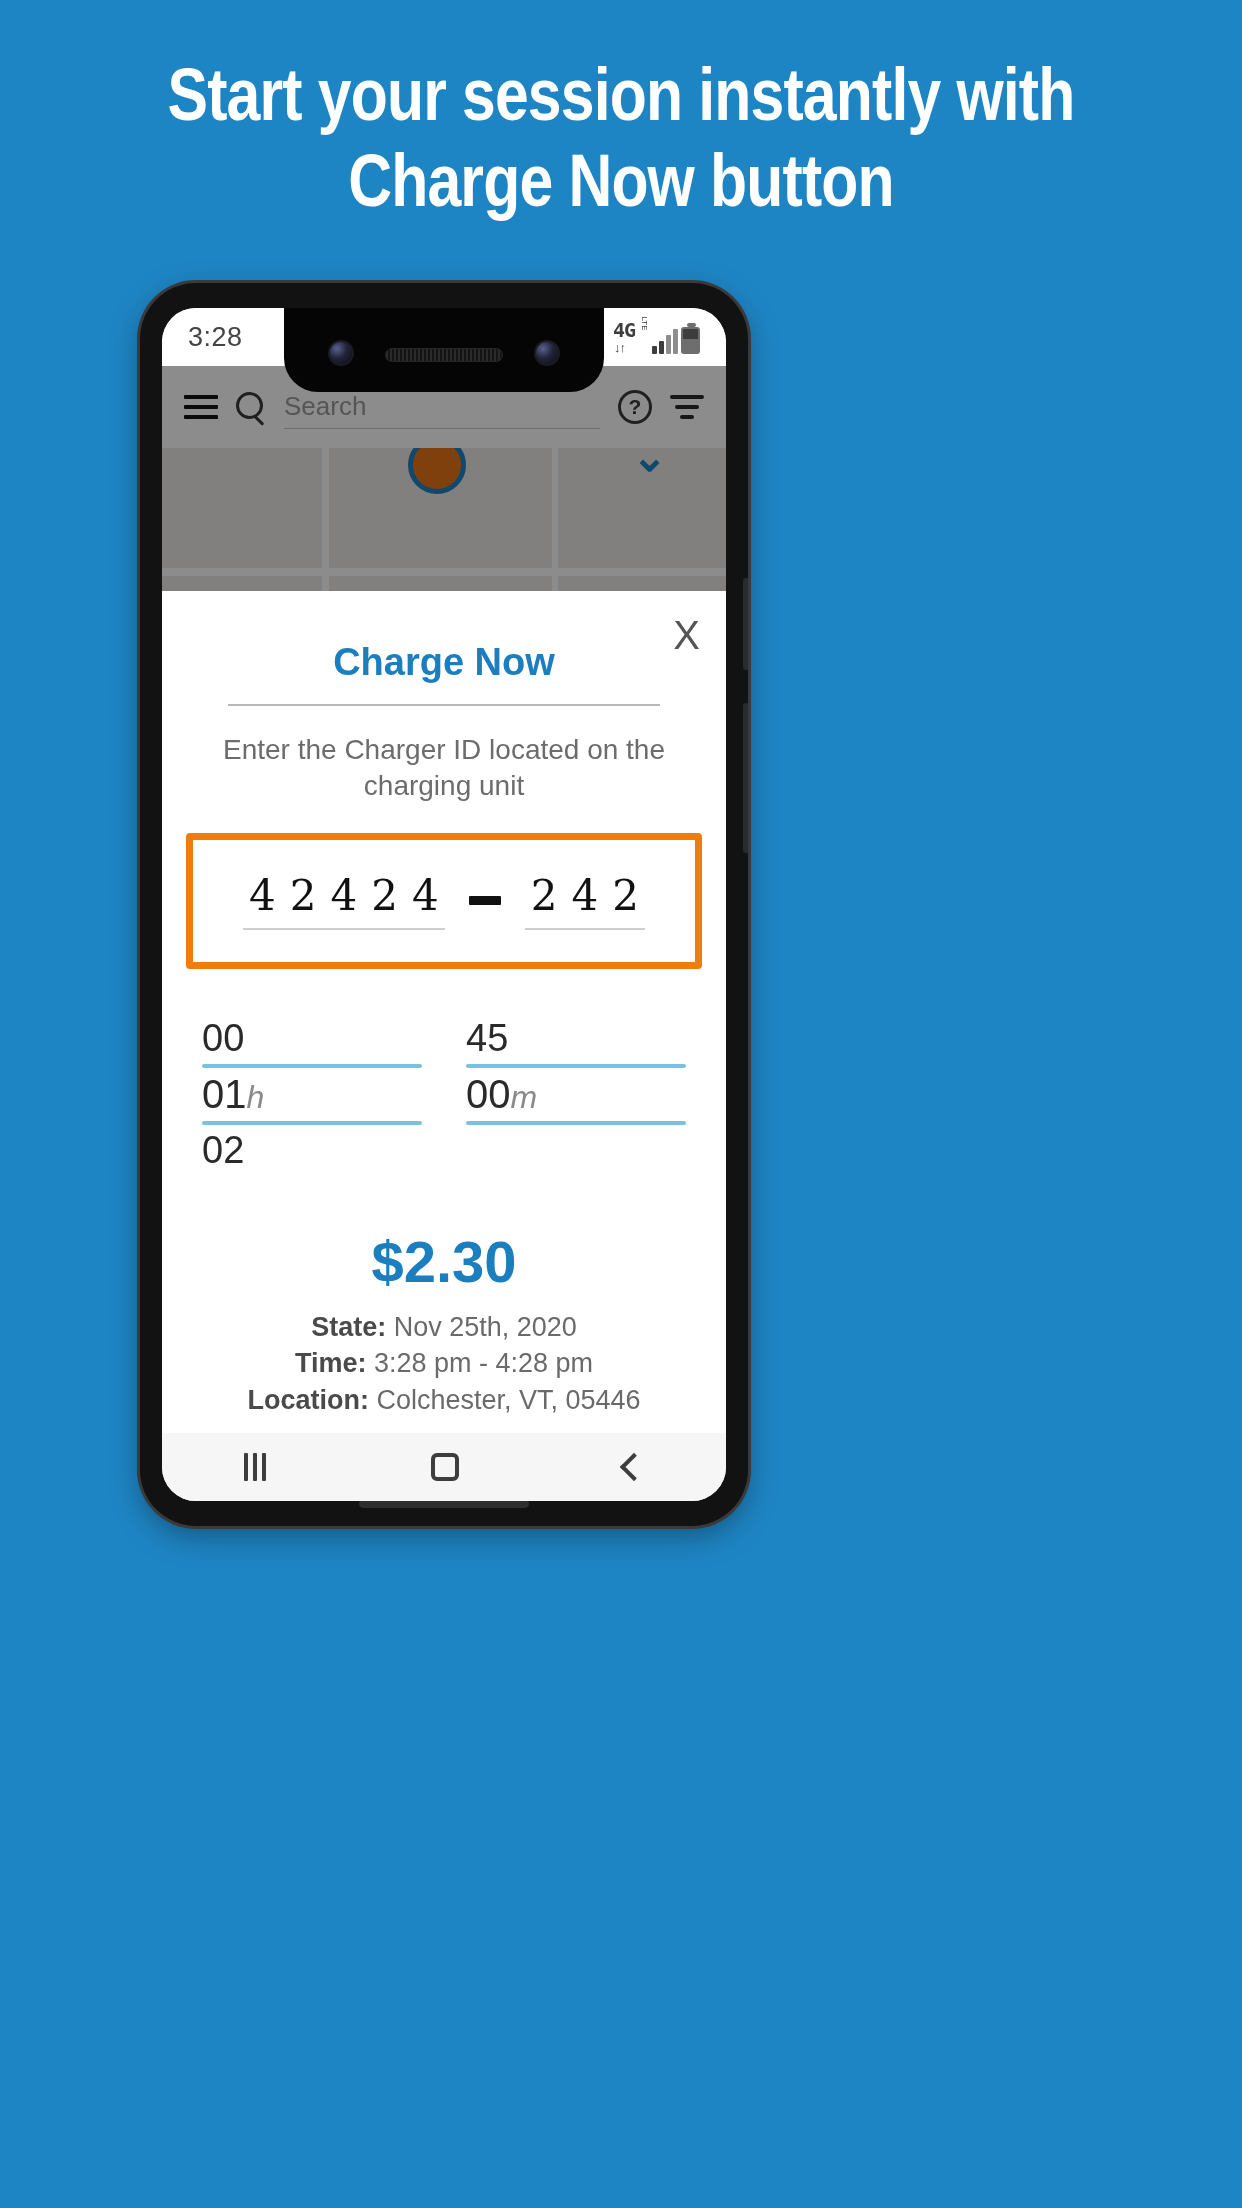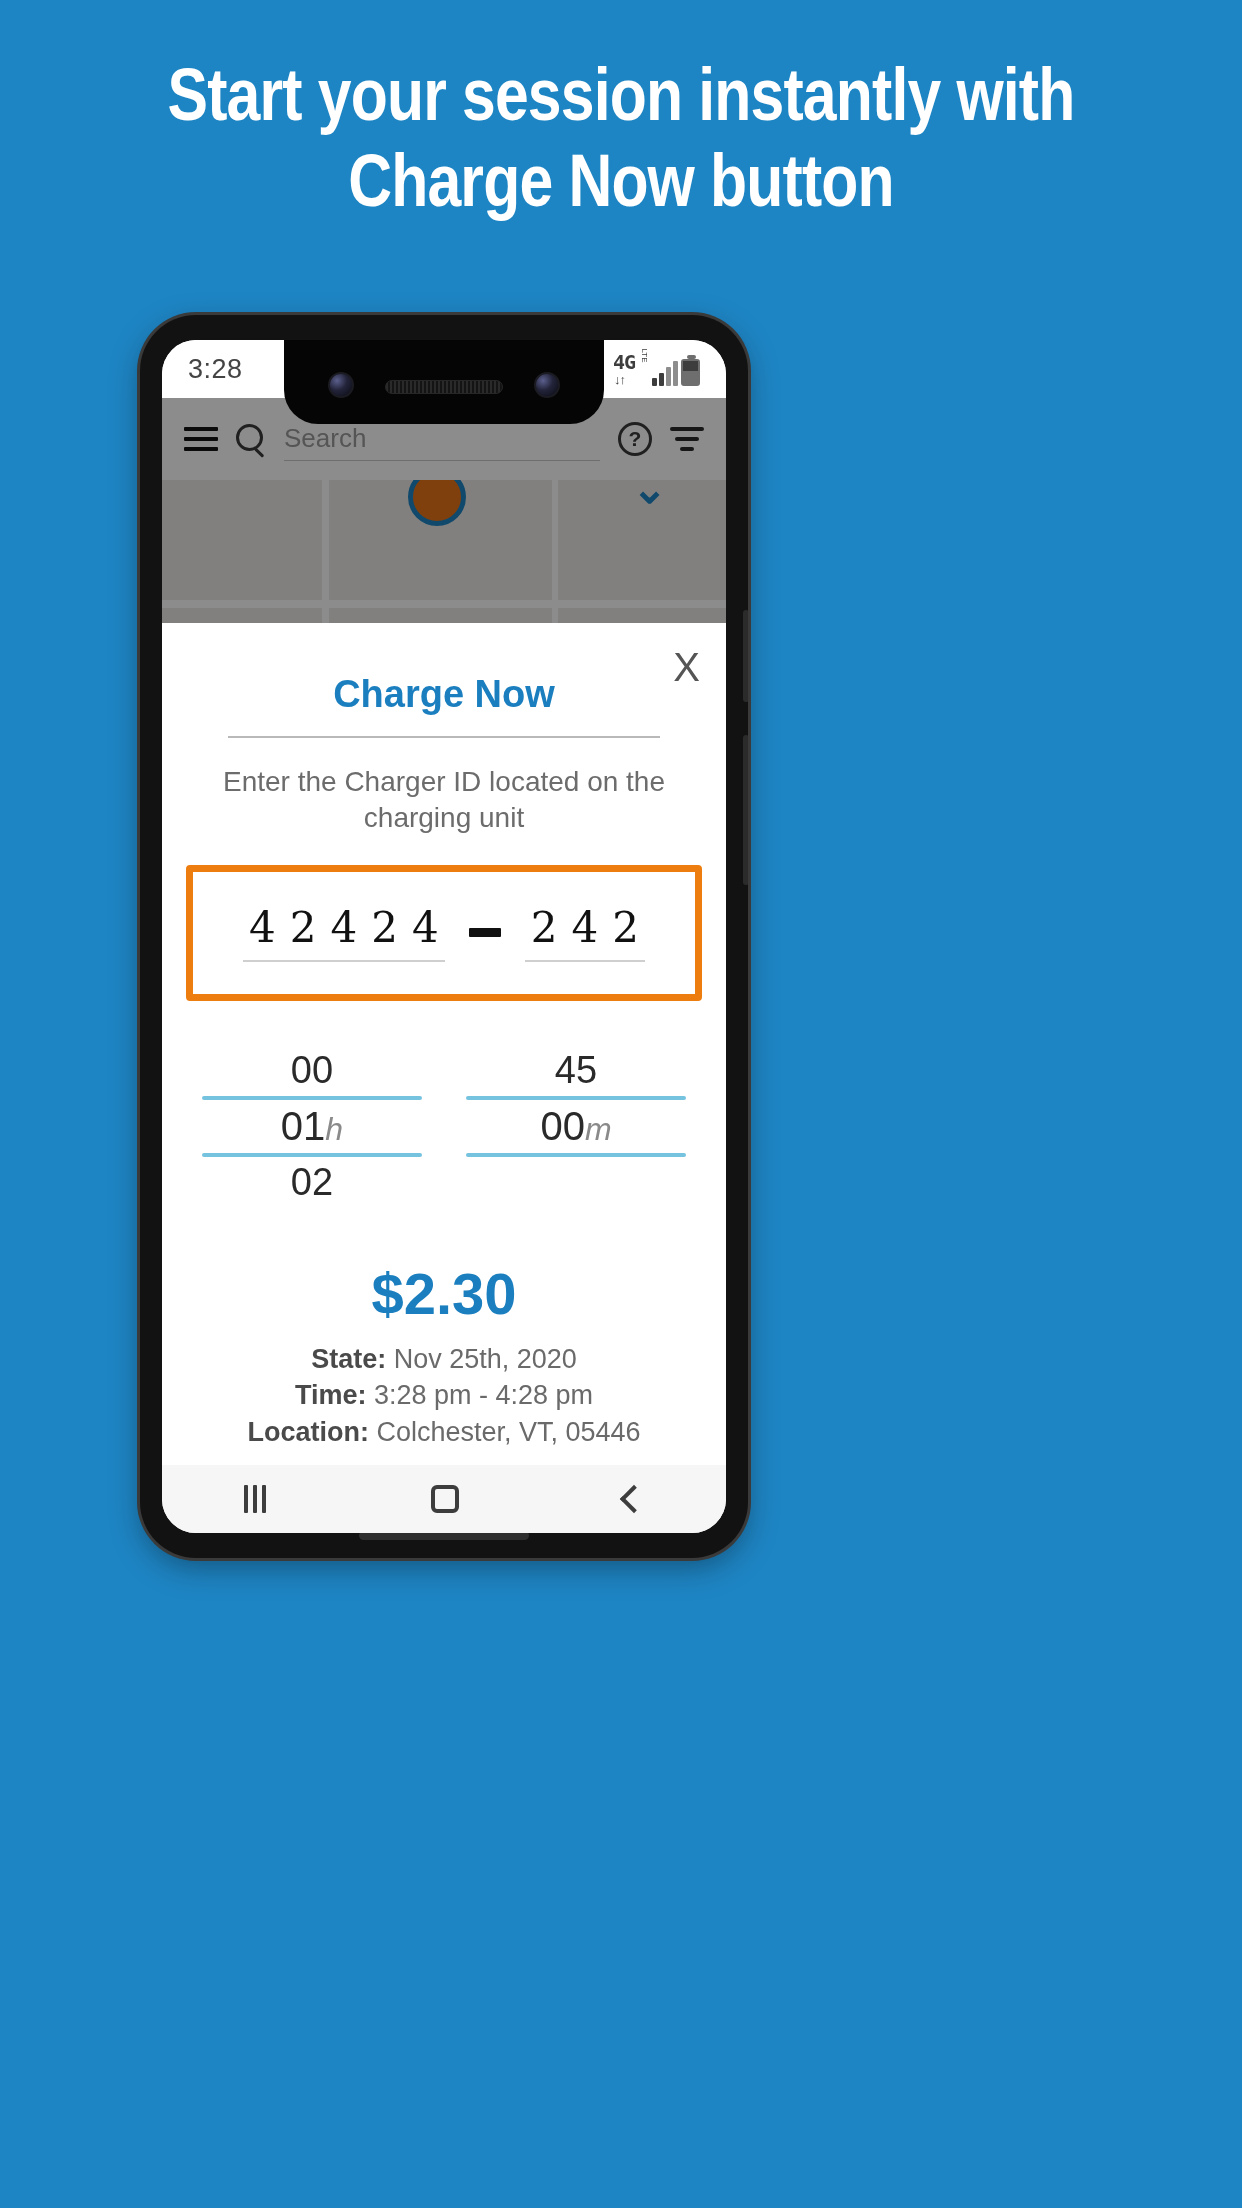--- a/index.html
+++ b/index.html
@@ -28,21 +28,20 @@
 
   
   #phone {
     position: absolute;
     left: 140px; top: 283px;
     width: 608px; height: 1243px;
     background: #121212;
     border-radius: 56px;
     box-shadow: 0 0 0 3px #3a3a3a, 0 10px 30px rgba(0,0,0,.35);
     overflow: hidden;
-    margin-top: 32px;
   }
   #phone-inner {
     position: absolute;
     left: 22px; top: 25px;
     width: 564px; height: 1193px;
     background: #ffffff;
     border-radius: 34px;
     overflow: hidden;
   }
   
@@ -176,21 +175,21 @@
   #idbox {
     margin: 28px 24px 0; border:7px solid #EE7D10; border-radius:4px;
     height:136px; display:flex; align-items:center; justify-content:center; gap:20px;
   }
   .id-seg { border-bottom:2px solid #cfcfcf; display:flex; gap:14px; padding:0 6px 8px; }
   .id-seg span { font-size:42px; color:#111; font-family:"DejaVu Serif", serif; }
   #id-dash { width:32px; height:9px; background:#111; border-radius:1px; margin:0 4px; }
 
   
   #picker { display:flex; justify-content:center; gap:44px; margin-top:44px; }
-  .pcol { width:220px; text-align:center; }
+  .pcol { width:220px; text-align:left; }
   .pv { font-size:38px; color:#2a2a2a; padding:4px 0; }
   .pv.sel { font-size:40px; }
   .pv.sel i { font-style:italic; color:#8a8a8a; font-size:32px; }
   .prule { height:4px; background:#76C3E0; border-radius:2px; }
 
   
   #price { text-align:center; color:#1B7FBF; font-size:58px; font-weight:700; margin-top:52px; }
   #details { text-align:center; margin-top:14px; line-height:1.35; }
   #details div { font-size:27px; color:#6a6a6a; }
   #details b { color:#4a4a4a; }

